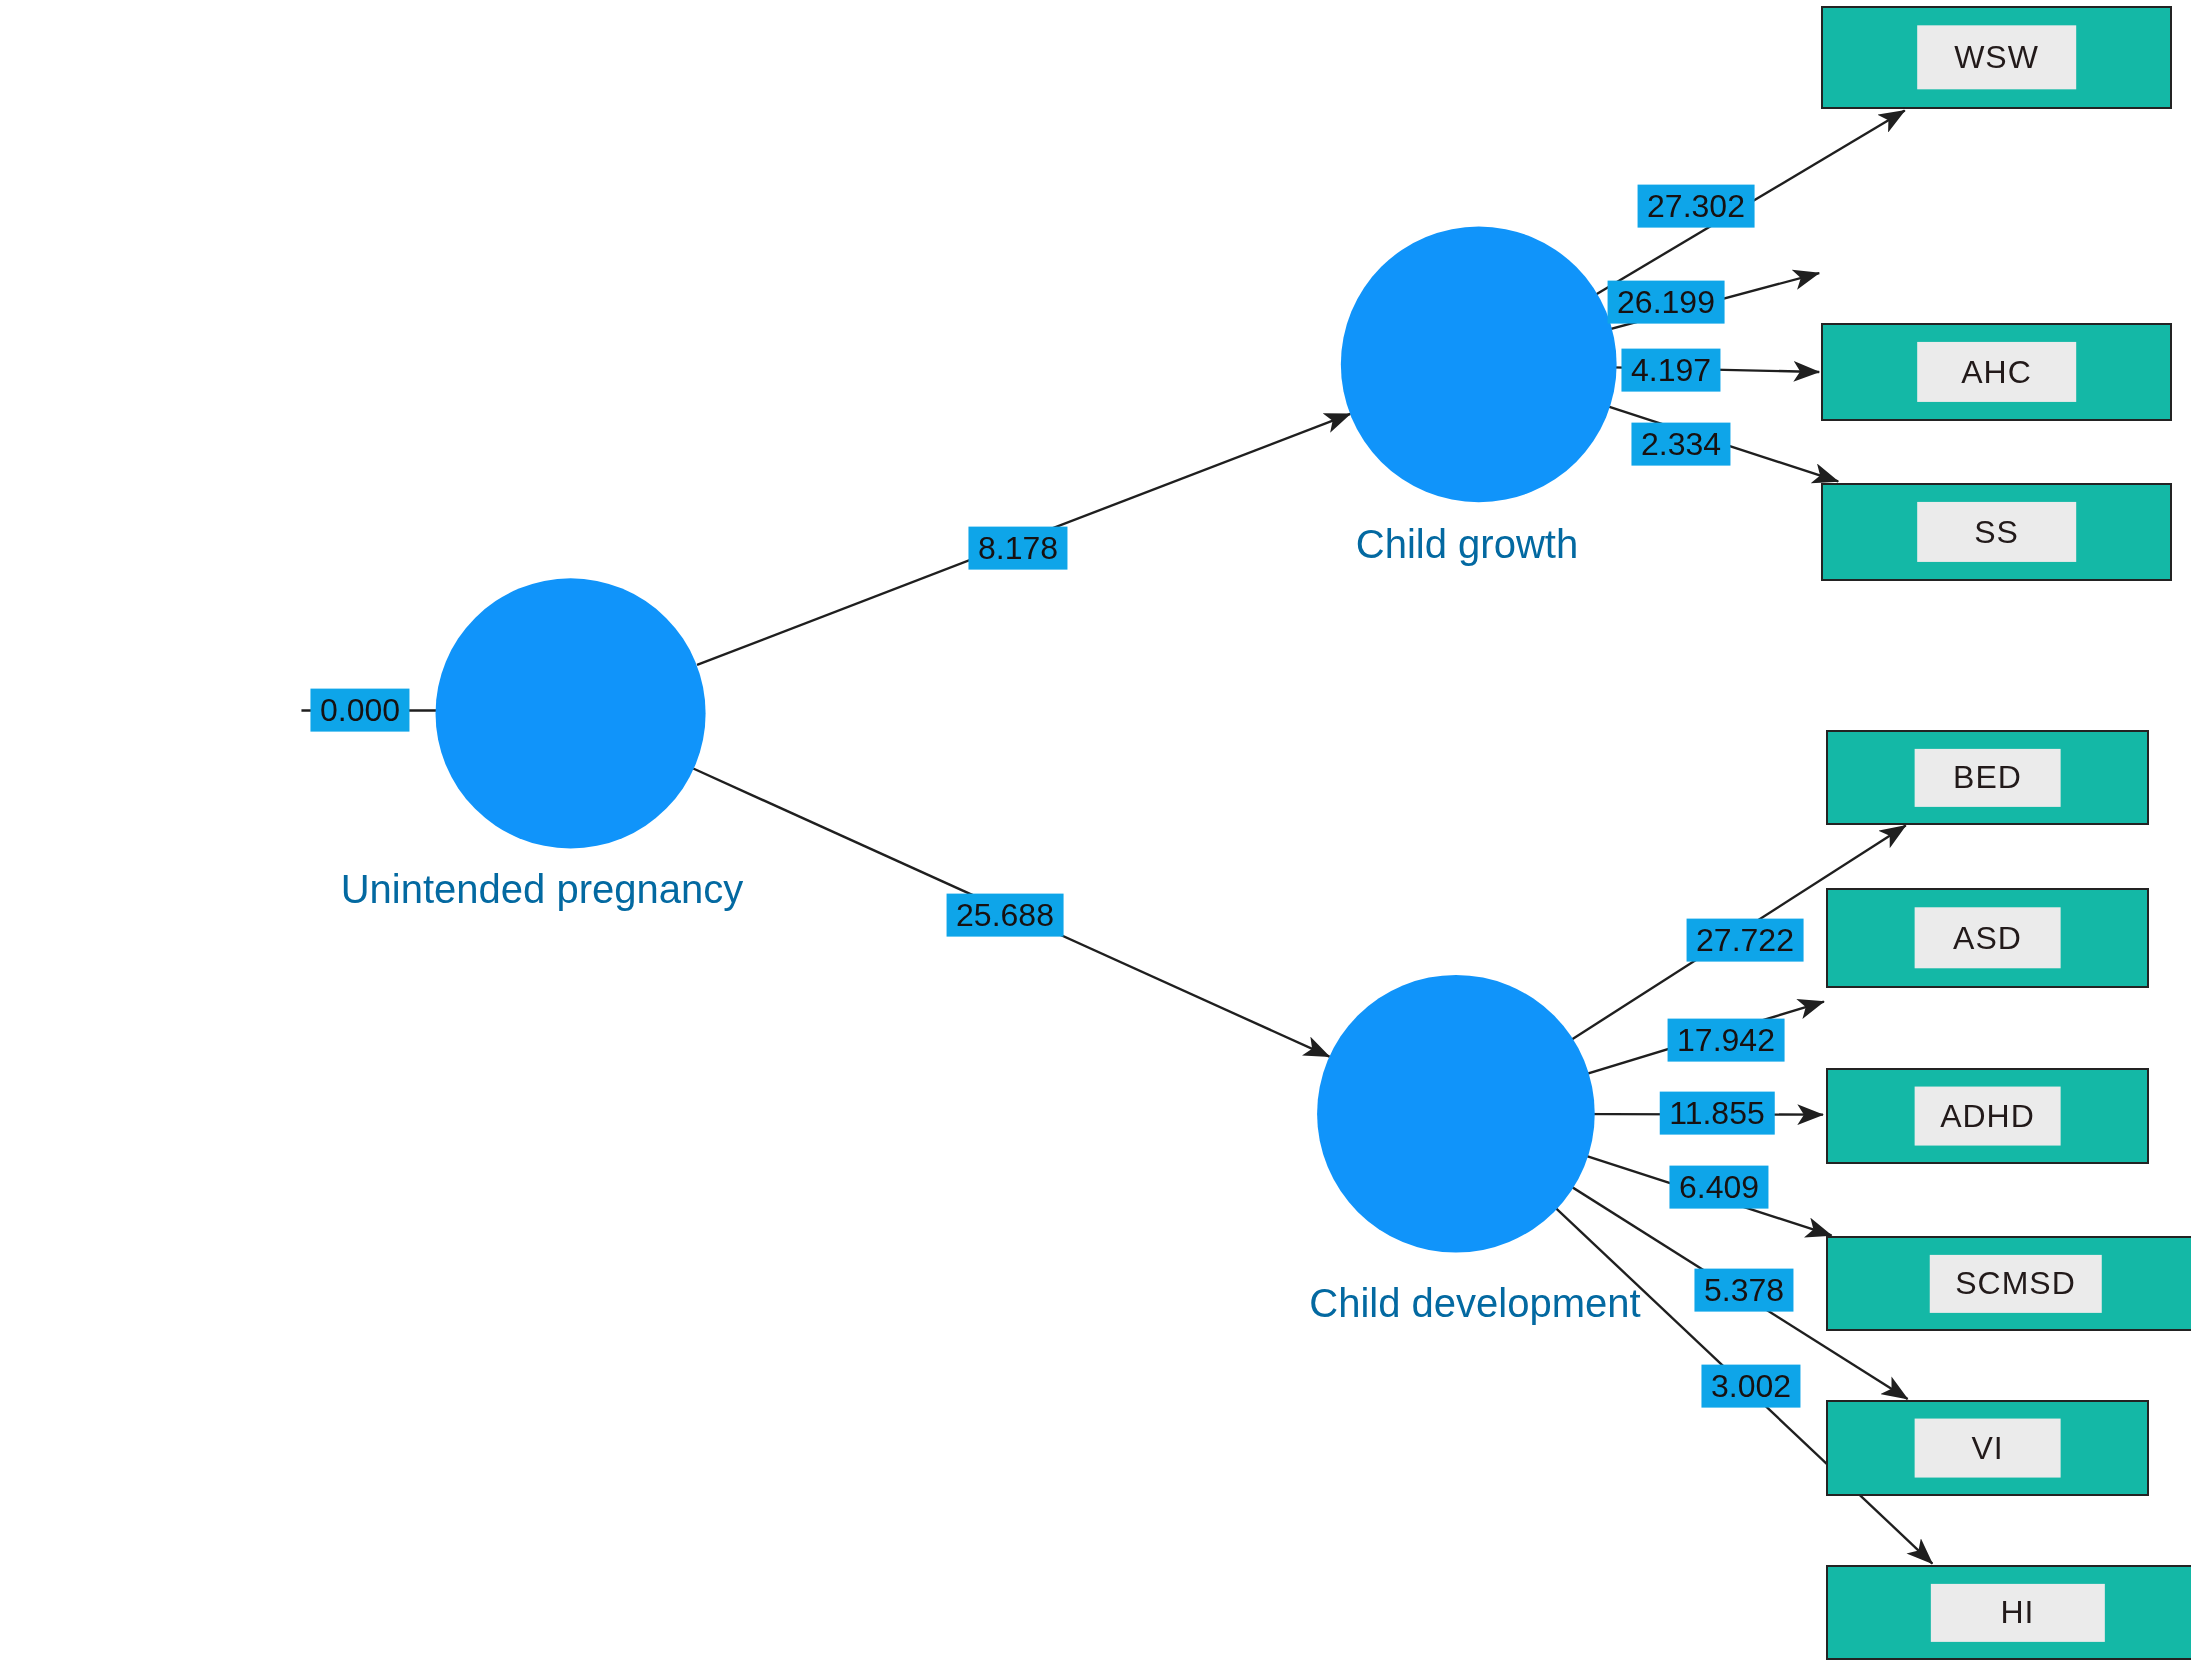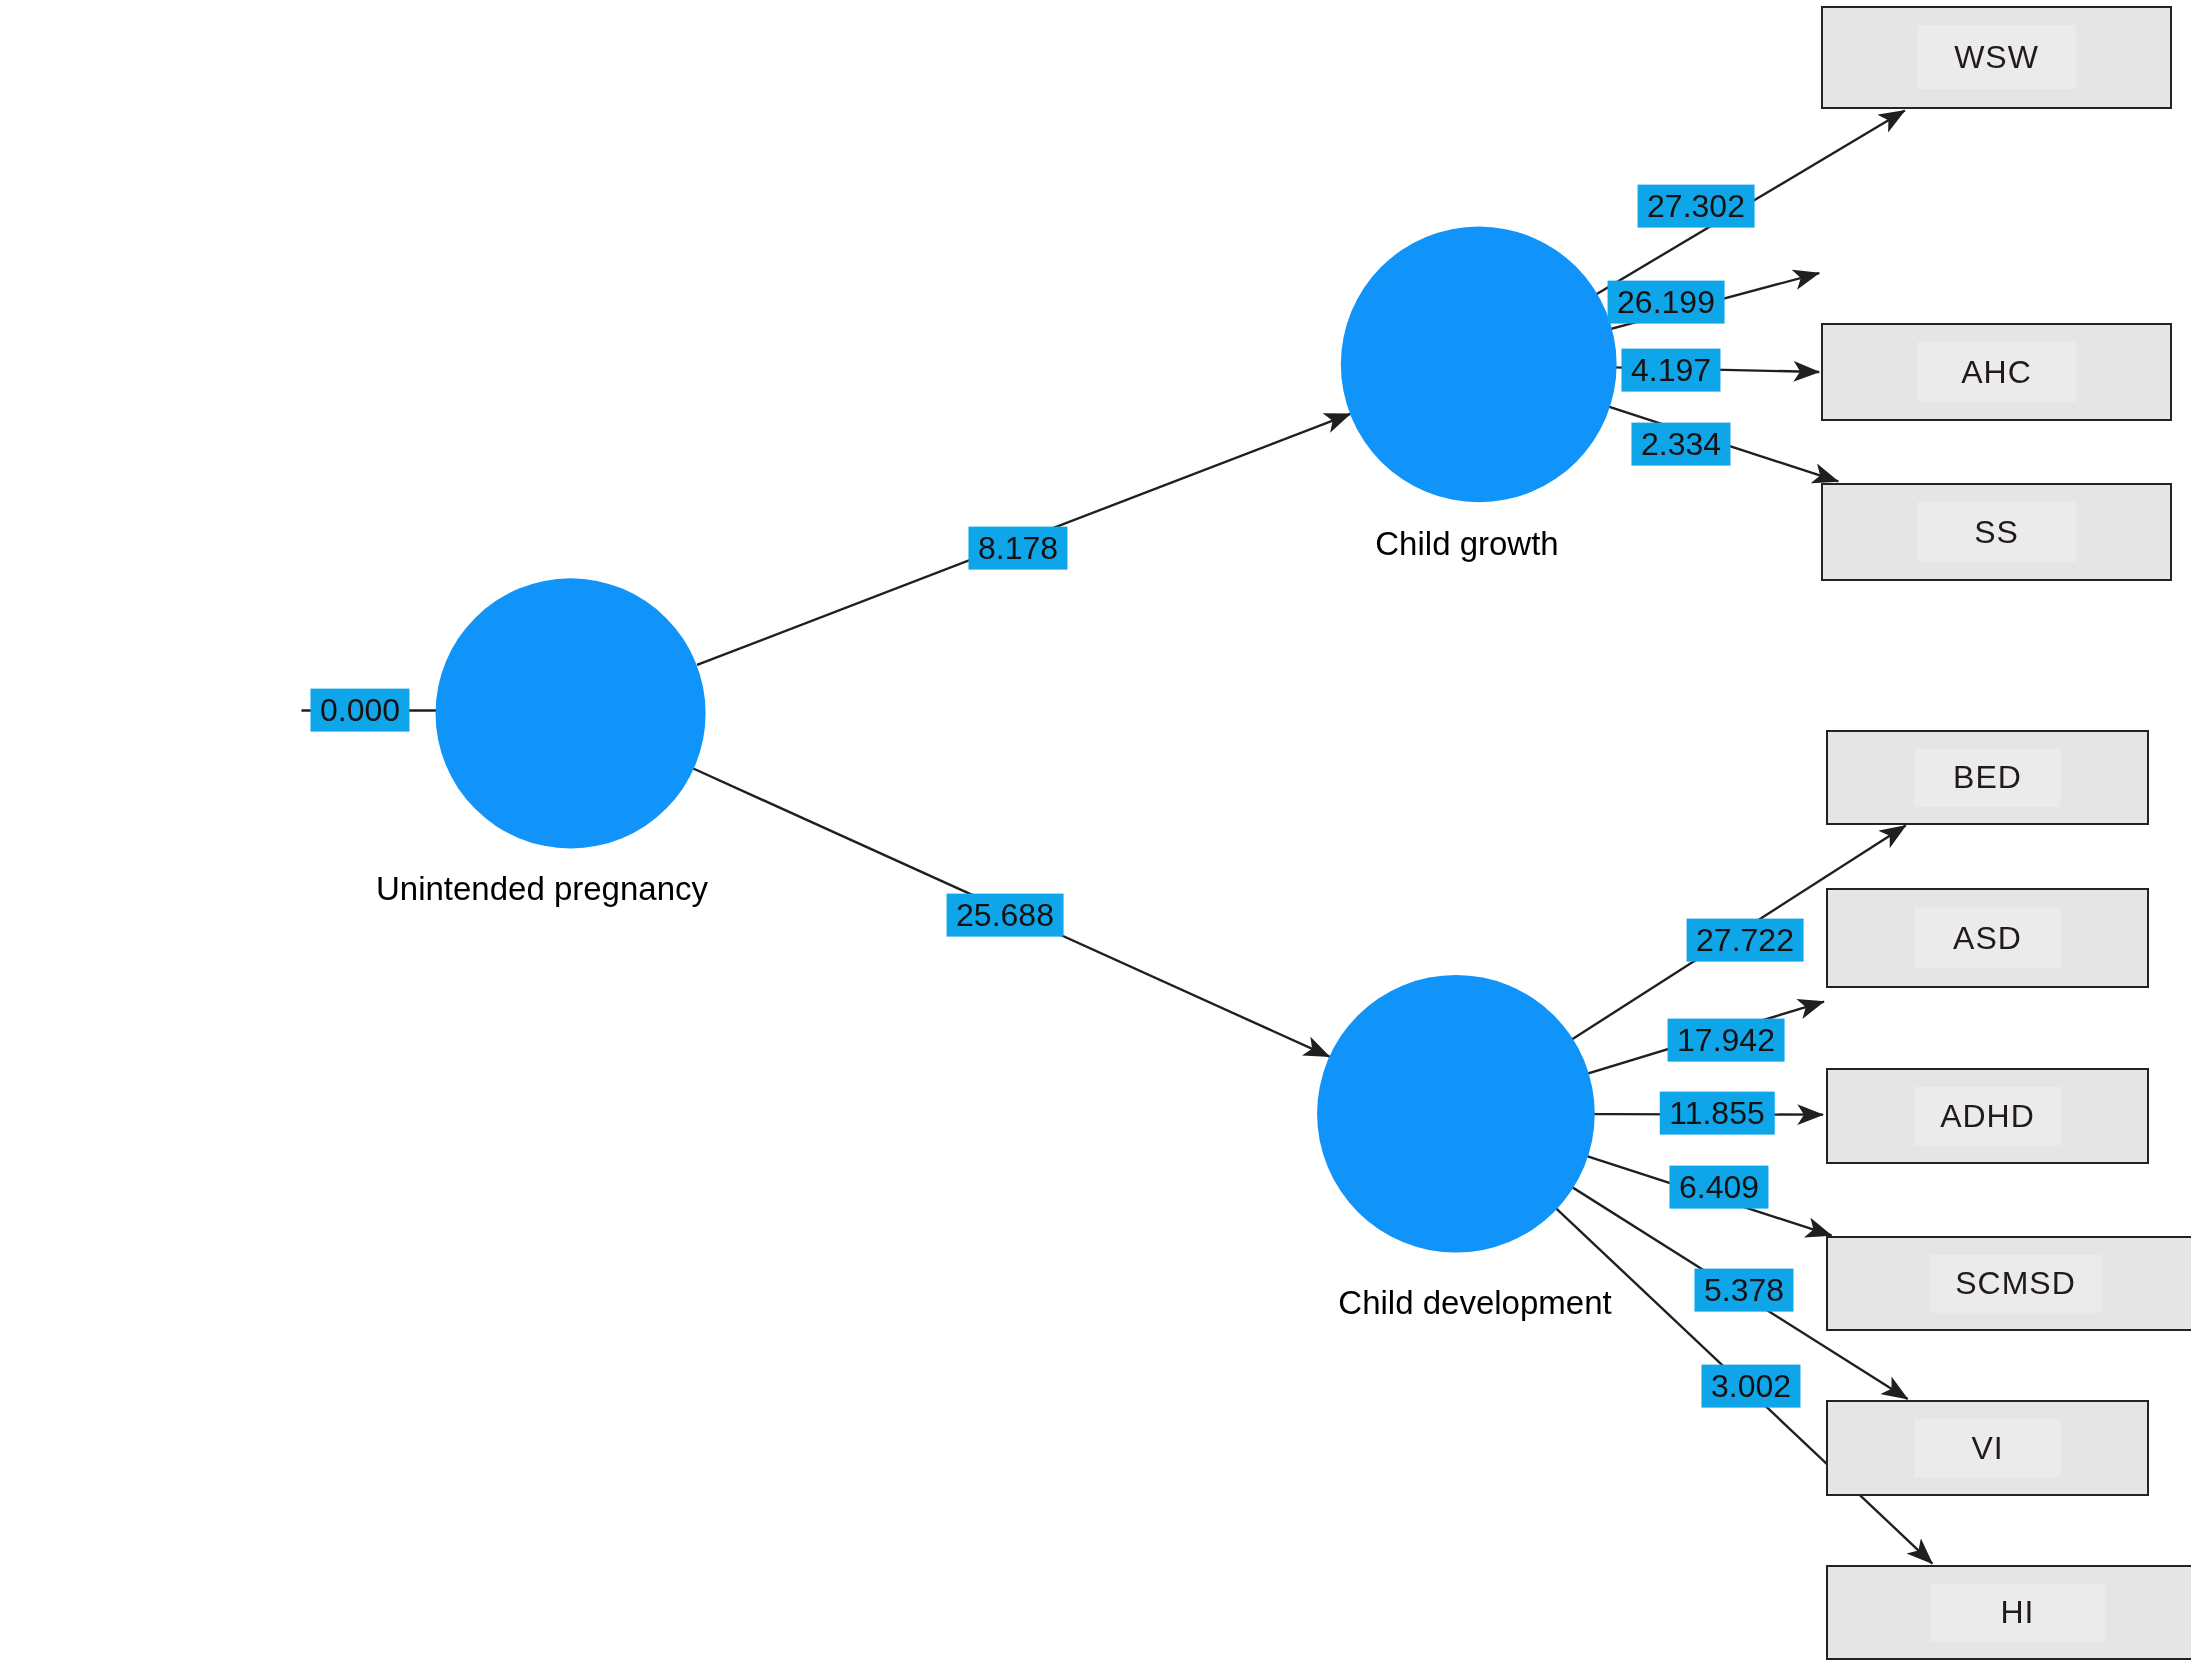--- a/index.html
+++ b/index.html
@@ -2,36 +2,36 @@
 <html style="font-size:15px"><head>
 <meta charset="utf-8">
 <style>
   html,body{margin:0;padding:0;background:#ffffff;}
   .canvas{
     position:relative;width:2191px;height:1674px;background:#ffffff;
     font-family:"Liberation Sans",sans-serif;overflow:hidden;
   }
   svg.layer{position:absolute;left:0;top:0;}
   .box{
-    position:absolute;box-sizing:border-box;background:#e5e5e5;
+    position:absolute;box-sizing:border-box;background:#14b8a6;
     display:flex;align-items:center;justify-content:center;
   }
   .box.bordered{border:2.9px solid #232323;}
   .box .inner{
     position:absolute;left:50%;top:50%;transform:translate(-50%,-50%);
     width:46%;height:64%;background:#ebebeb;
   }
   .box .boxlbl{position:relative;font-size:32px;color:#221a1a;letter-spacing:1px;}
   .num{
     position:absolute;transform:translate(-50%,-50%);background:#0ea5e9;
     padding:2.9px 9.5px;font-size:32px;color:#171111;white-space:nowrap;
   }
   .nodelbl{
     position:absolute;transform:translate(-50%,-50%);
-    font-size:33px;color:#000000;white-space:nowrap;
+    font-size:40px;color:#0369a1;white-space:nowrap;
   }
 </style>
 </head>
 <body>
 
 <div class="canvas">
 
   <svg class="layer" width="2191" height="1674" viewBox="0 0 2304 1760">
     <defs>
       <marker id="arrowhead" markerUnits="userSpaceOnUse" markerWidth="30" markerHeight="22" refX="27" refY="11" orient="auto">

